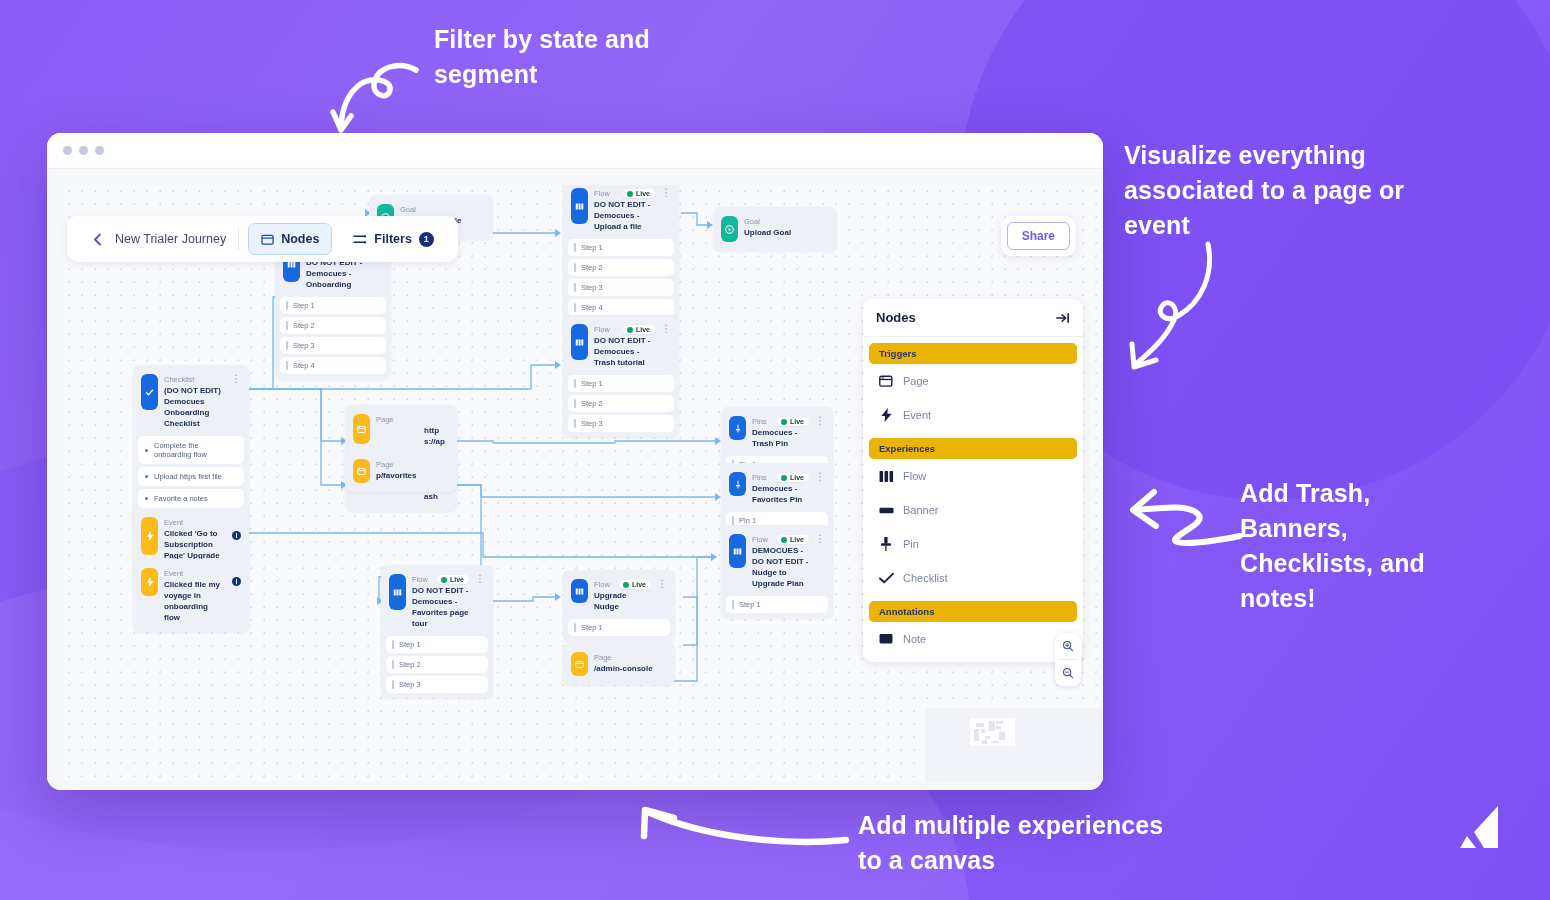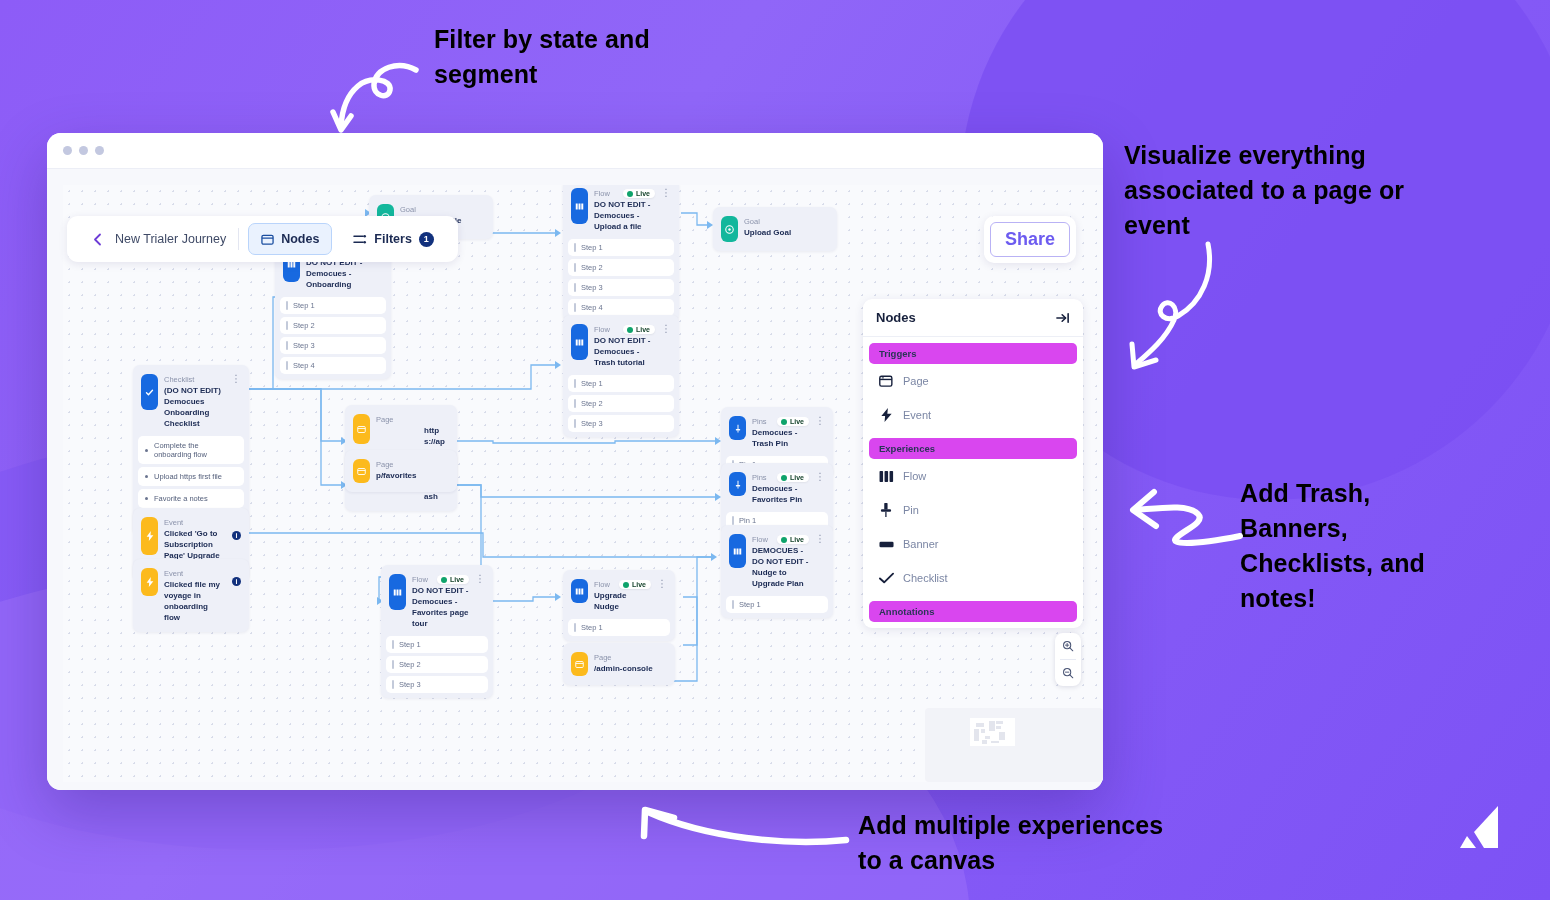--- a/index.html
+++ b/index.html
@@ -34,21 +34,21 @@
     position: absolute;
     width: 900px; height: 420px; border-radius: 50%;
     background: #8055f6;
     left: -180px; top: 430px;
     opacity: .5;
   }
 
   
   .callout {
     position: absolute;
-    color: #000000;
+    color: #ffffff;
     font-weight: bold;
     letter-spacing: .1px;
     z-index: 40;
   }
   .callout.c1 { left: 434px; top: 22px;  width: 250px; font-size: 25px; line-height: 35px; }
   .callout.c2 { left: 1124px; top: 138px; width: 320px; font-size: 25px; line-height: 35px; }
   .callout.c3 { left: 1240px; top: 476px; width: 210px; font-size: 25px; line-height: 35px; }
   .callout.c4 { left: 858px;  top: 808px; width: 330px; font-size: 25px; line-height: 35px; }
 
   .arrow { position: absolute; z-index: 40; }
@@ -115,21 +115,21 @@
   }
 
   .share-wrap {
     position: absolute; right: 27px; top: 47px;
     background: #fff; border-radius: 10px; padding: 6px;
     box-shadow: 0 2px 9px rgba(40, 30, 100, .10);
     z-index: 12;
   }
   .share-btn {
     border: 1px solid #b9b2f5; border-radius: 6px;
-    color: #6d5cf0; font-size: 18px; font-weight: bold;
+    color: #6d5cf0; font-size: 12px; font-weight: bold;
     padding: 6px 14px; background: #fff; cursor: pointer;
   }
 
   
   .node { position: absolute; z-index: 5; }
   .node-card {
     background: #eef0f8;
     border-radius: 7px;
     padding: 5px;
     box-shadow: 0 1px 3px rgba(30, 30, 80, .07);
@@ -206,21 +206,21 @@
     box-shadow: 0 2px 10px rgba(40, 30, 100, .10);
     z-index: 10;
     padding-bottom: 6px;
   }
   .panel-head {
     display: flex; align-items: center; justify-content: space-between;
     padding: 11px 13px; border-bottom: 1px solid #edeff6;
   }
   .panel-title { font-size: 13px; color: #17203c; font-weight: bold; }
   .panel-sec {
-    background: #d946ef; margin: 6px 6px 0 6px; border-radius: 5px;
+    background: #eab308; margin: 6px 6px 0 6px; border-radius: 5px;
     padding: 5px 10px; font-size: 9.5px; color: #2b3category; color: #2b3557; font-weight: bold;
   }
   .panel-item {
     display: flex; align-items: center; gap: 10px;
     padding: 10px 16px; font-size: 11px; color: #7b86a4; cursor: pointer;
   }
   .panel-ico { width: 14px; height: 14px; display: flex; align-items: center; justify-content: center; color: #1b2a53; flex: none; }
 
   svg { display: block; overflow: visible; }
   .edges { position: absolute; inset: 0; z-index: 1; pointer-events: none; }
@@ -806,42 +806,50 @@
           <svg width="15" height="13" viewBox="0 0 16 14">
               <rect x="0.5" y="1" width="3.8" height="12" rx="0.8" fill="#17203c"></rect>
               <rect x="5.9" y="1" width="3.8" height="12" rx="0.8" fill="#17203c"></rect>
               <rect x="11.3" y="1" width="3.8" height="12" rx="0.8" fill="#17203c"></rect>
             </svg>
         </span>
         <span>Flow</span>
       </div>
       <div class="panel-item">
         <span class="panel-ico">
+          <svg width="15" height="9" viewBox="0 0 16 9">
+              <rect x="0.5" y="1.5" width="15" height="6" rx="1.4" fill="#17203c"></rect>
+            </svg>
+        </span>
+        <span>Banner</span>
+      </div>
+      <div class="panel-item">
+        <span class="panel-ico">
           <svg width="12" height="14" viewBox="0 0 13 15">
             <rect x="4.6" y="0" width="3.6" height="7" rx="0.6" fill="#17203c"></rect>
             <rect x="1" y="6.6" width="11" height="2.8" rx="1.2" fill="#17203c"></rect>
             <path d="M6.4 9.4 L6.4 15" stroke="#17203c" stroke-width="1.4"></path>
           </svg>
         </span>
         <span>Pin</span>
       </div>
       <div class="panel-item">
         <span class="panel-ico">
-          <svg width="15" height="9" viewBox="0 0 16 9">
-              <rect x="0.5" y="1.5" width="15" height="6" rx="1.4" fill="#17203c"></rect>
-            </svg>
-        </span>
-        <span>Banner</span>
-      </div>
-      <div class="panel-item">
-        <span class="panel-ico">
           <svg width="15" height="12" viewBox="0 0 16 12" fill="none">
               <path d="M1 6.5 L5.5 10.6 L15 1.4" stroke="#17203c" stroke-width="2" stroke-linecap="round" stroke-linejoin="round"></path>
             </svg>
         </span>
         <span>Checklist</span>
       </div>
 
       <div class="panel-sec">Annotations</div>
+      <div class="panel-item">
+        <span class="panel-ico">
+          <svg width="14" height="12" viewBox="0 0 15 13">
+              <rect x="0.5" y="1" width="14" height="10.4" rx="1.6" fill="#17203c"></rect>
+            </svg>
+        </span>
+        <span>Note</span>
+      </div>
     </div>
 
   </div>
 </div>
 
 </body></html>

